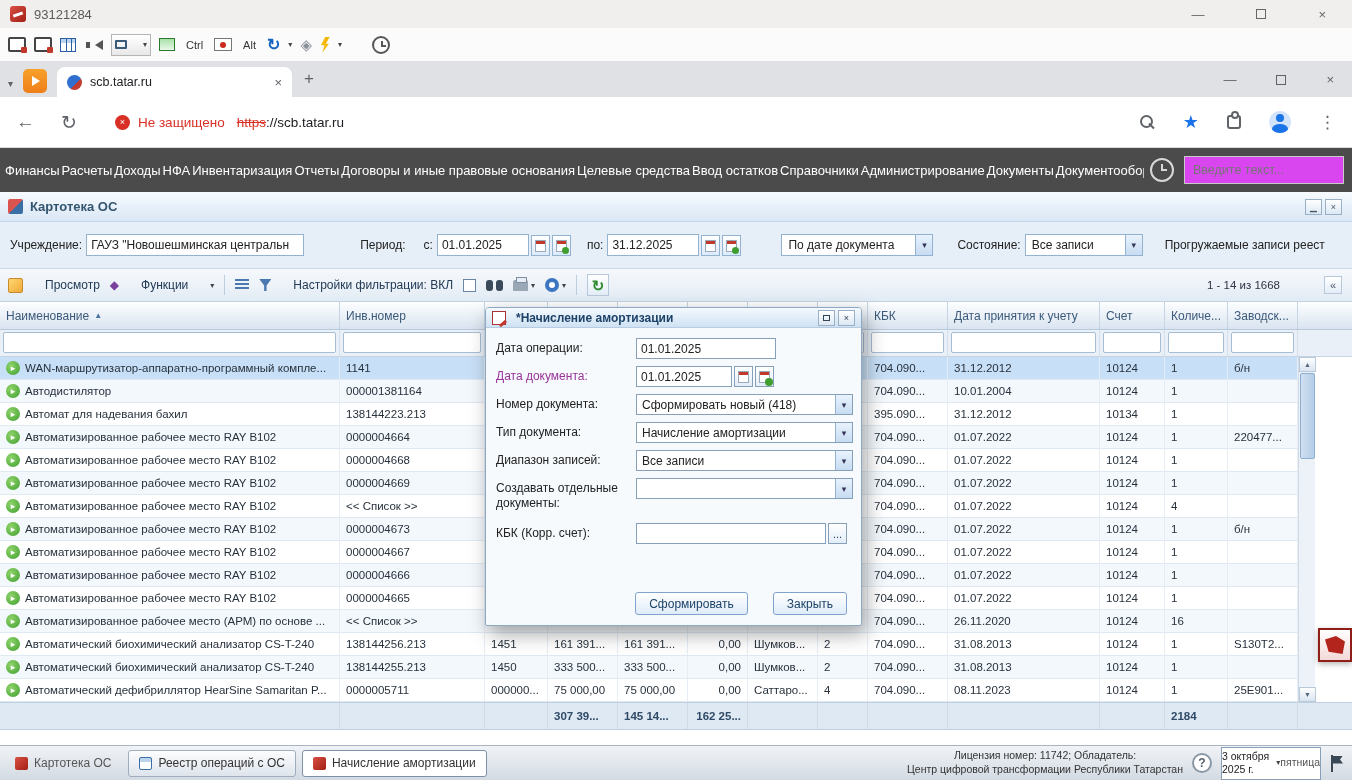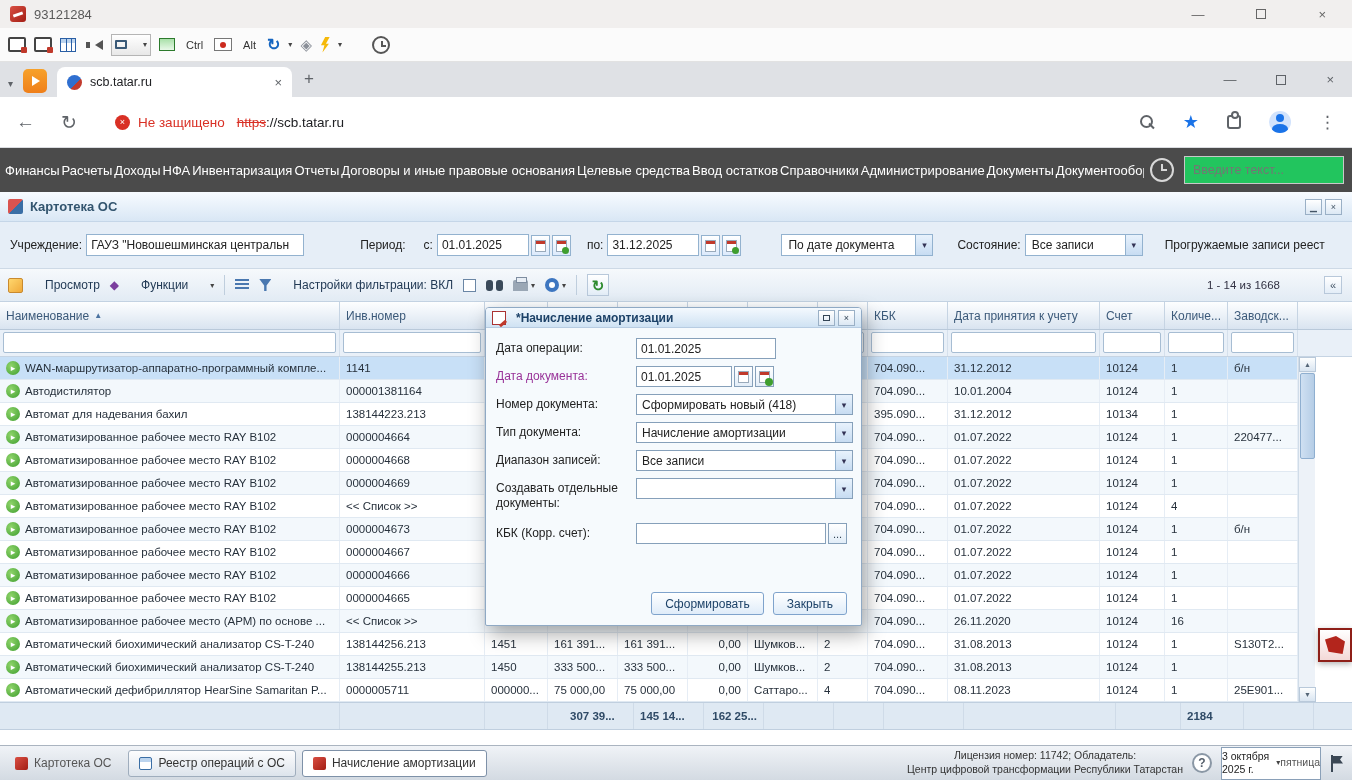--- a/index.html
+++ b/index.html
@@ -71,21 +71,21 @@
 .avatar::after{content:'';position:absolute;top:13px;left:3px;width:16px;height:10px;border-radius:50% 50% 0 0;background:#1a73e8}
 .dots{color:#5f6368;font-size:17px}
 
 
 #menubar{left:0;top:148px;width:1352px;height:44px;background:var(--menubar-bg,#4b4b4b);display:flex;align-items:center;padding:0 4px}
 #menu-items{flex:1 1 auto;display:flex;overflow:hidden;white-space:nowrap}
 .menu-item{color:#fff;font-size:13px;padding:0 1px;cursor:pointer}
 #menu-clock{width:24px;height:24px;border:2px solid #d8d8d8;border-radius:50%;position:relative;flex:none;margin:0 10px 0 6px}
 #menu-clock::before{content:'';position:absolute;left:9px;top:4px;width:2px;height:6px;background:#d8d8d8}
 #menu-clock::after{content:'';position:absolute;left:9px;top:9px;width:6px;height:2px;background:#d8d8d8}
-#menu-search{width:160px;height:28px;background:#22c55e;border:1px solid #c8c8c8;display:flex;align-items:center;padding:0 8px;flex:none;margin-right:4px}
+#menu-search{width:160px;height:28px;background:#d946ef;border:1px solid #c8c8c8;display:flex;align-items:center;padding:0 8px;flex:none;margin-right:4px}
 #menu-search input{border:none;outline:none;width:100%;font-size:12.5px;color:#333;background:transparent}
 
 
 #win-titlebar{left:0;top:192px;width:1352px;height:30px;background:linear-gradient(#f7fbff,#d9e7f5);border-bottom:1px solid #c5d6e8;display:flex;align-items:center;padding:0 8px;gap:7px}
 .cab-icon{width:15px;height:15px;border-radius:2px;background:linear-gradient(135deg,#d9534f 50%,#3a6ea5 50%);flex:none}
 .win-title{font-weight:bold;color:#33556f;font-size:13px}
 .win-controls{margin-left:auto;display:flex;gap:3px;padding-right:2px}
 .win-btn{width:17px;height:16px;border:1px solid #9ab0c6;background:linear-gradient(#fff,#dce8f4);font-size:9px;display:flex;align-items:center;justify-content:center;color:#456}
 
 
@@ -169,21 +169,21 @@
 .dlabel{width:140px;font-size:12px;color:#222;padding-top:3px;flex:none;line-height:1.25}
 .dlabel.magenta{color:var(--accent-label,#993399)}
 .dctl{display:flex;align-items:center}
 .dinput{height:21px;border:1px solid #86a0ba;background:#fff;padding:0 4px;font-size:12px;color:#222;font-family:inherit}
 .w140{width:140px}.w96{width:96px}.w190{width:190px}
 .dsel{height:21px;border:1px solid #86a0ba;background:#fff;display:flex;align-items:center;width:217px}
 .dsel .txt{flex:1;padding:0 5px;font-size:12px;color:#222;overflow:hidden;white-space:nowrap}
 .mini-btn{width:19px;height:21px;border:1px solid #86a0ba;background:linear-gradient(#fff,#e2edf8);margin-left:2px;position:relative;display:flex;align-items:center;justify-content:center;font-size:11px;color:#345;flex:none}
 .mini-btn.cal::before,.mini-btn.cal2::before{content:'';position:absolute;inset:4px 3px 3px 3px;background:linear-gradient(#c0392b 0 3px,#fff 3px);border:1px solid #9ab}
 .mini-btn.cal2::after{content:'';position:absolute;right:0;bottom:0;width:8px;height:8px;border-radius:50%;background:#3f9e2f}
-#dialog-footer{margin-top:auto;display:flex;justify-content:flex-end;gap:9px;padding:0 4px 2px}
+#dialog-footer{margin-top:auto;display:flex;justify-content:flex-end;gap:25px;padding:0 4px 2px}
 .dlg-btn{height:23px;padding:0 13px;border:1px solid #7fa3cc;border-radius:3px;background:linear-gradient(#fff,#dfecf9);font-size:12px;color:#1d4268;display:flex;align-items:center}
 
 
 #taskbar{left:0;top:745px;width:1352px;height:35px;background:linear-gradient(#f0f3f7,#d3dae2);border-top:1px solid #aab4c0;display:flex;align-items:center;padding:0 4px;gap:6px;position:absolute}
 .task-btn{height:27px;display:flex;align-items:center;gap:6px;padding:0 10px;border:1px solid #9fadbd;border-radius:3px;background:linear-gradient(#fdfdfe,#dde4ec);font-size:12px;color:#333;white-space:nowrap}
 .task-btn.active{background:#fff;border-color:#7e91a8}
 .task-btn.plain{background:transparent;border-color:transparent;color:#555}
 .task-icon{width:13px;height:13px;border-radius:2px;flex:none}
 .task-icon.red-app{background:linear-gradient(135deg,#d94f43,#a31e14)}
 .task-icon.doc{background:linear-gradient(135deg,#b9c6d4,#78909c)}
@@ -1043,21 +1043,21 @@
           </div>
           <div class="td" style="width: 70px;">
             <span class="cv">25E901...</span>
           </div>
         </div>
       </div>
     <div id="totals-row">
         <div class="td" style="width: 340px;"></div>
         <div class="td" style="width: 145px;"></div>
         <div class="td" style="width: 63px;"></div>
-        <div class="td" style="width: 70px; margin-left: 16px;">307 39...</div>
+        <div class="td" style="width: 70px;">307 39...</div>
         <div class="td" style="width: 70px;">145 14...</div>
         <div class="td num" style="width: 60px;">162 25...</div>
         <div class="td" style="width: 70px;"></div>
         <div class="td" style="width: 50px;"></div>
         <div class="td" style="width: 80px;"></div>
         <div class="td" style="width: 152px;"></div>
         <div class="td" style="width: 65px;"></div>
         <div class="td" style="width: 63px;">2184</div>
         <div class="td" style="width: 70px;"></div>
       </div>

